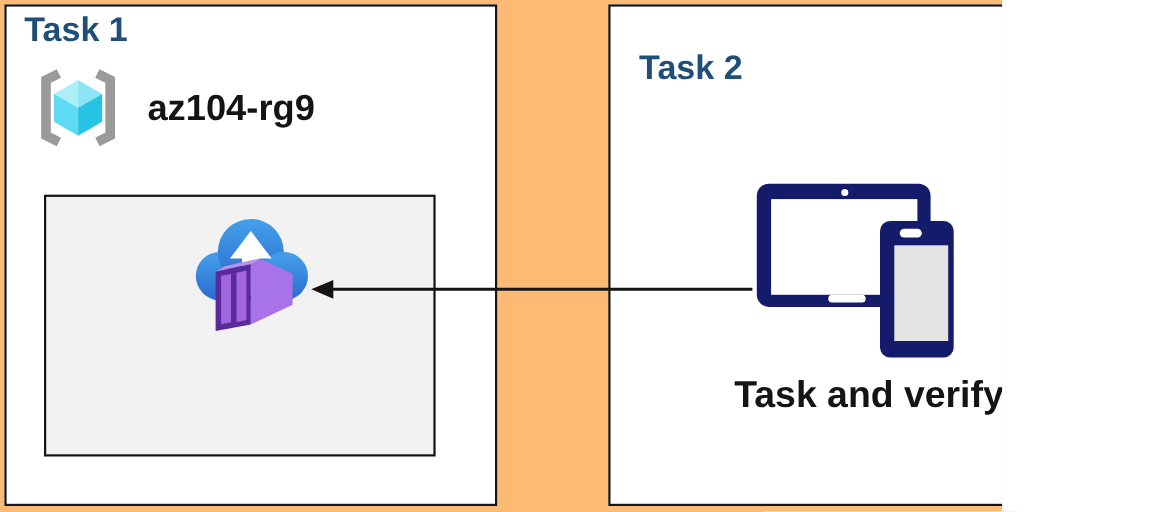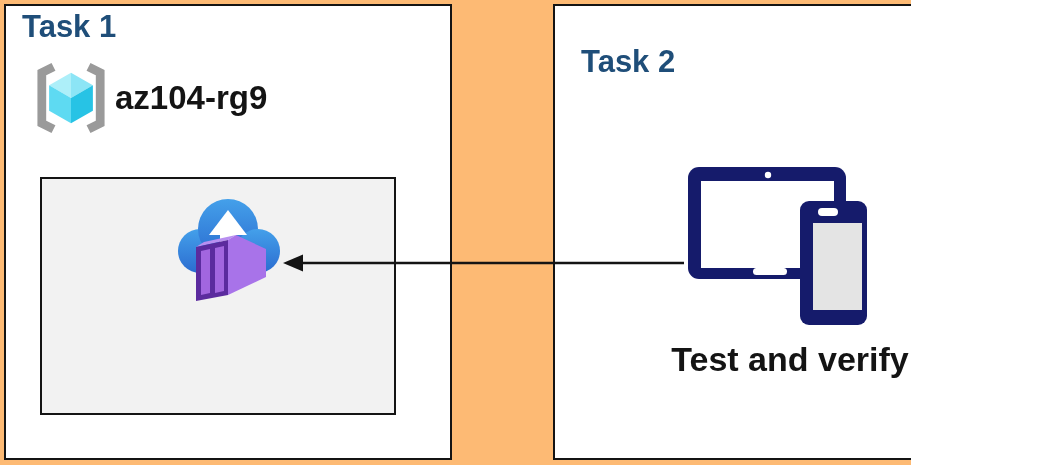--- a/index.html
+++ b/index.html
@@ -41,21 +41,21 @@
     position:absolute;
     font-size:31px;font-weight:700;
     color:var(--title-color);
     letter-spacing:0px;
     white-space:nowrap;
   }
   .title-1{left:22px;top:9px;}
   .title-2{left:581px;top:3px;margin-top:41px;}
   .rg-row{
     position:absolute;left:31px;top:62px;
-    display:flex;align-items:center;gap:4px;
+    display:flex;align-items:center;gap:23px;
   }
   .rg-label{
     font-size:33px;font-weight:700;color:var(--text-color);
     white-space:nowrap;
   }
   .inner-box{
     position:absolute;left:40px;top:177px;width:356px;height:238px;
     background:var(--inner-box-bg);
     border:2.5px solid var(--border-color);
     box-sizing:border-box;
@@ -137,20 +137,20 @@
     <rect x="2" y="5" width="158" height="112" rx="11" fill="var(--navy)"></rect>
     <rect x="15" y="19" width="133" height="87" fill="#ffffff"></rect>
     <circle cx="82" cy="13" r="3.2" fill="#ffffff"></circle>
     <rect x="67" y="106" width="34" height="7" rx="3.5" fill="#ffffff"></rect>
 
     <rect x="114" y="39" width="67" height="124" rx="9" fill="var(--navy)"></rect>
     <rect x="127" y="61" width="49" height="87" fill="var(--phone-screen)"></rect>
     <rect x="132" y="46" width="20" height="8" rx="4" fill="#ffffff"></rect>
   </svg>
 
-  <div class="t2-label">Test and verify</div>
+  <div class="t2-label">Task and verify</div>
 
   <svg class="arrow-overlay" viewBox="0 0 1049 465">
     <line x1="684" y1="263" x2="300" y2="263" stroke="var(--text-color)" stroke-width="2.6"></line>
     <polygon points="283,263 303,254.5 303,271.5" fill="var(--text-color)"></polygon>
   </svg>
 
 </div>
 
 </body></html>

